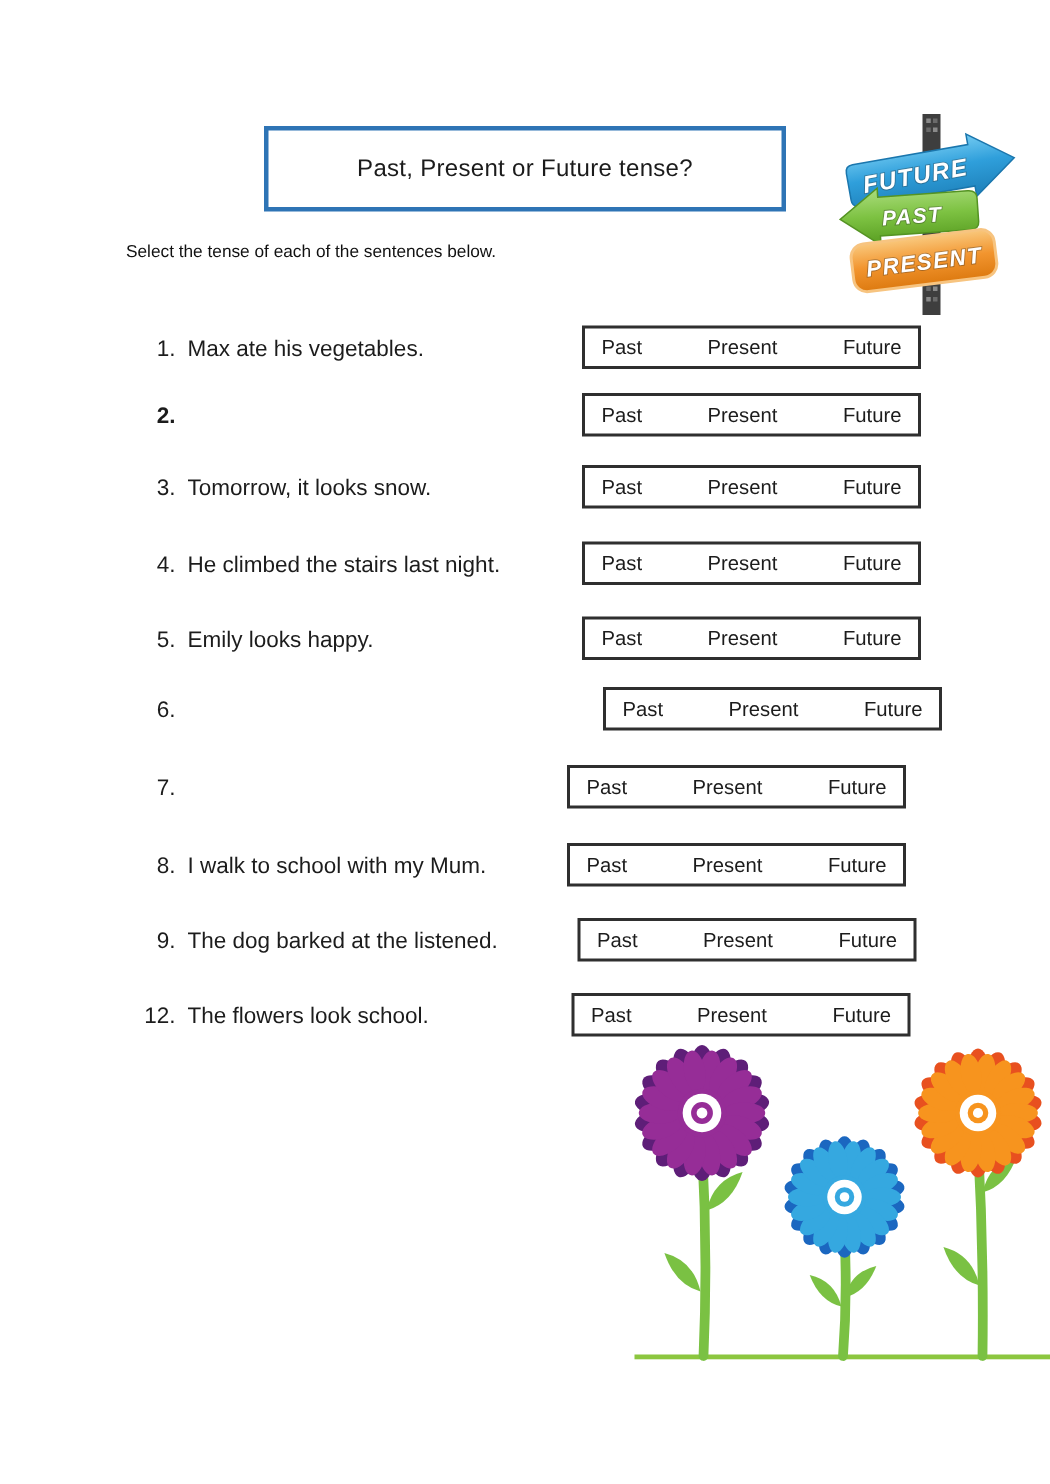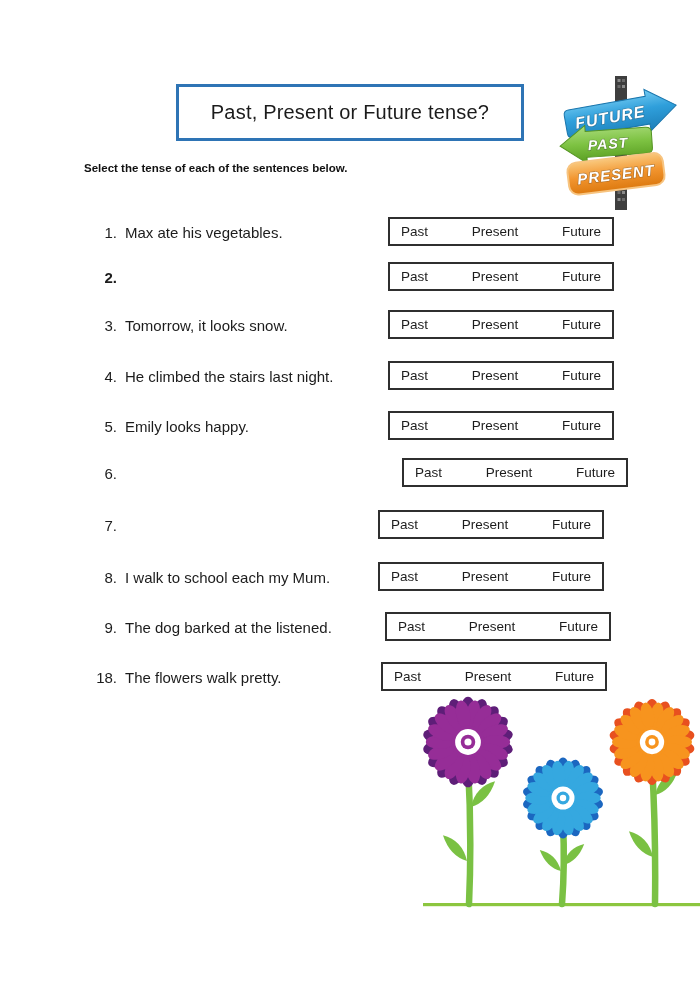--- a/index.html
+++ b/index.html
@@ -1,22 +1,22 @@
 <!DOCTYPE html>
 <html><head>
 <meta charset="utf-8">
 <style>
   html,body{margin:0;padding:0;background:#fff;}
   .page{position:relative;width:700px;height:989px;background:#ffffff;overflow:hidden;
         font-family:"Liberation Sans",sans-serif;color:#1c1c1c;}
   .title-box{position:absolute;left:176px;top:84px;width:342px;height:51px;
              border:3px solid #2E74B5;background:#fff;display:flex;align-items:center;
              justify-content:center;}
-  .title-text{font-size:20px;color:#1b1b1b;letter-spacing:0.2px;}
-  .instruction{position:absolute;left:84px;top:162px;font-size:11.5px;font-weight:bold;color:#111;text-align:center;}
+  .title-text{font-size:16px;color:#1b1b1b;letter-spacing:0.2px;}
+  .instruction{position:absolute;left:84px;top:162px;font-size:11.5px;font-weight:normal;color:#111;text-align:center;}
   .row{position:absolute;left:0;width:700px;height:30px;}
   .sentence{position:absolute;left:90px;top:0;height:30px;display:flex;align-items:center;
             font-size:15px;color:#1c1c1c;white-space:nowrap;}
   .num{display:inline-block;width:27px;text-align:right;margin-right:8px;}
   .num.bold{font-weight:bold;}
   .answer-box{position:absolute;top:0;height:25px;border:2px solid #2f2f2f;background:#fff;
               display:flex;align-items:center;justify-content:space-between;
               padding:0 11px;font-size:13.5px;color:#1c1c1c;}
   .opt{cursor:pointer;}
   .signpost{position:absolute;left:556px;top:58px;width:144px;height:152px;}
@@ -162,21 +162,21 @@
     <div class="answer-box" style="left:378px;width:200px">
       <span class="opt">Past</span>
       <span class="opt">Present</span>
       <span class="opt">Future</span>
     </div>
   </div>
 
   <div class="row" style="top:562px">
     <div class="sentence">
       <span class="num">8.</span>
-      <span>I walk to school each my Mum.</span>
+      <span>I walk to school with my Mum.</span>
     </div>
     <div class="answer-box" style="left:378px;width:200px">
       <span class="opt">Past</span>
       <span class="opt">Present</span>
       <span class="opt">Future</span>
     </div>
   </div>
 
   <div class="row" style="top:612px">
     <div class="sentence">
@@ -185,22 +185,22 @@
     </div>
     <div class="answer-box" style="left:385px;width:200px">
       <span class="opt">Past</span>
       <span class="opt">Present</span>
       <span class="opt">Future</span>
     </div>
   </div>
 
   <div class="row" style="top:662px">
     <div class="sentence">
-      <span class="num">18.</span>
-      <span>The flowers walk pretty.</span>
+      <span class="num">12.</span>
+      <span>The flowers look school.</span>
     </div>
     <div class="answer-box" style="left:381px;width:200px">
       <span class="opt">Past</span>
       <span class="opt">Present</span>
       <span class="opt">Future</span>
     </div>
   </div>
 
   <svg class="flowers" viewBox="0 0 295 215">
     <defs>

